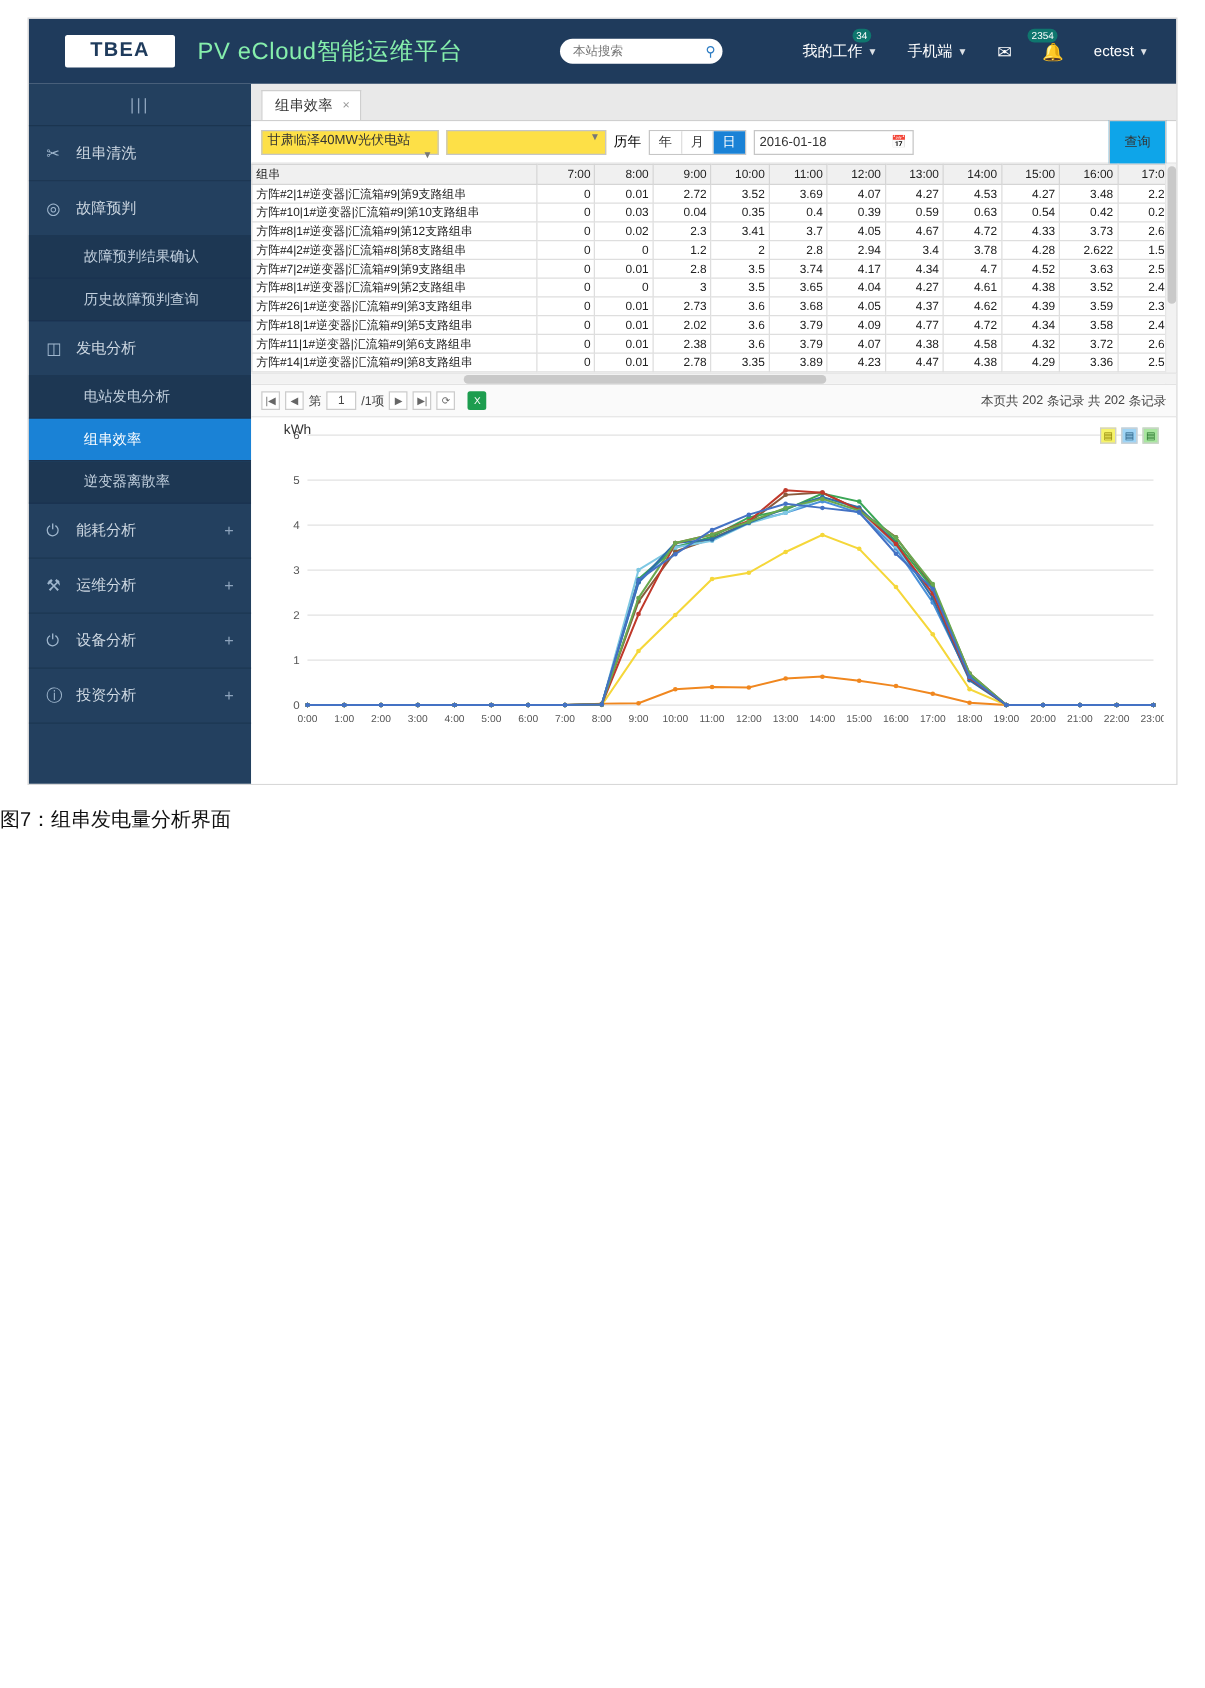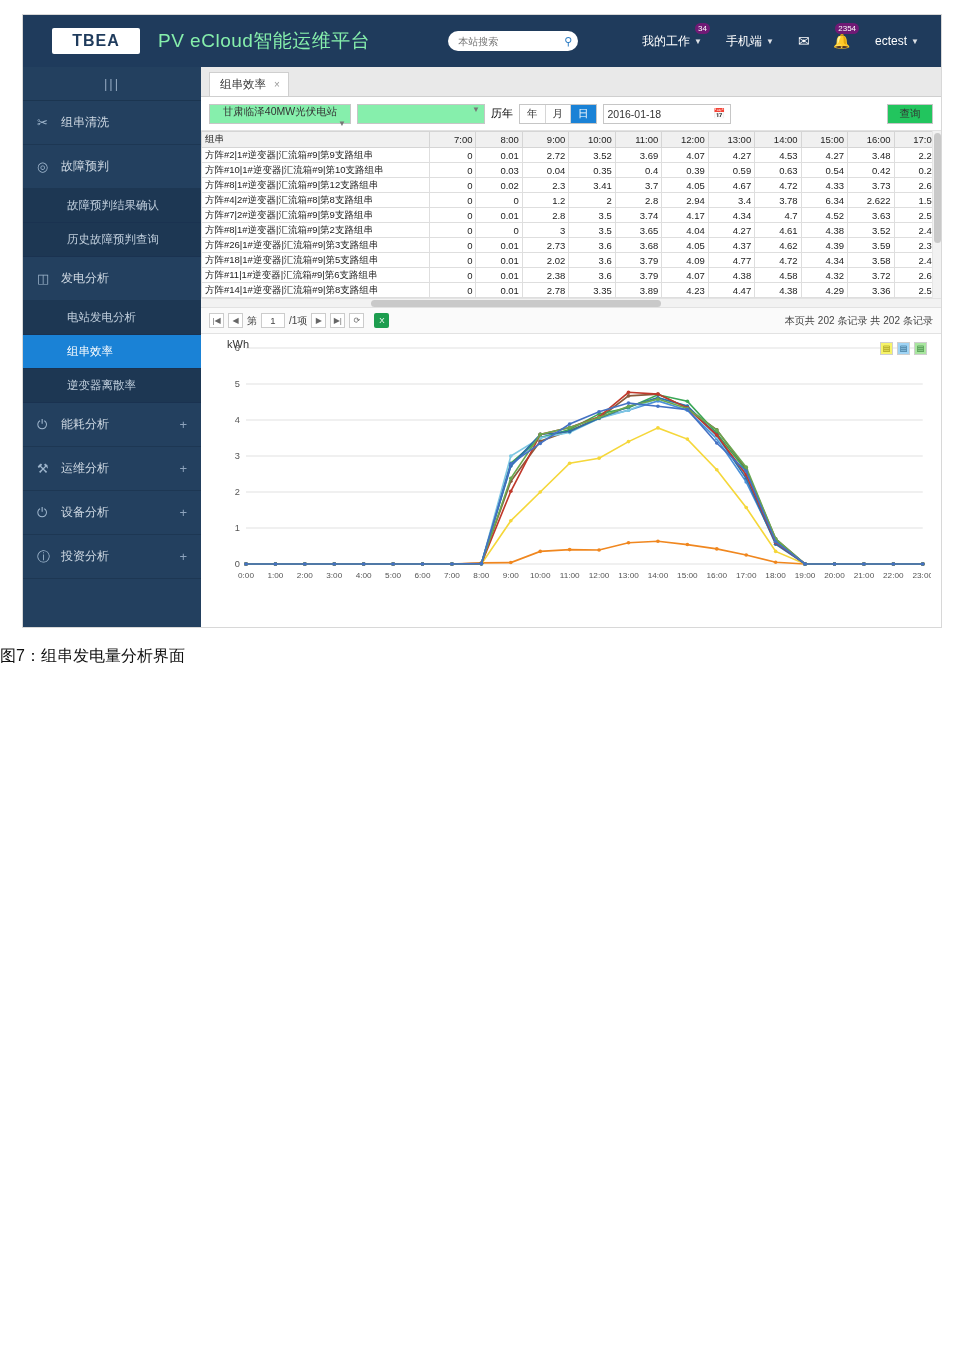--- a/index.html
+++ b/index.html
@@ -72,22 +72,22 @@
   }
   .tm-item {
     position: relative;
     padding: 0 12px;
     display: flex; align-items: center; gap: 4px;
     height: 52px;
   }
   .tm-item .caret { font-size: 8px; opacity: .85; }
   .badge {
     position: absolute;
-    top: 8px; right: 4px;
-    background: #701a75;
+    top: 8px; right: 17px;
+    background: #0f766e;
     color: #fff;
     font-size: 8px;
     border-radius: 7px;
     padding: 0 3px;
     line-height: 11px;
     min-width: 15px;
     text-align: center;
   }
   .bell, .mail { font-size: 14px; }
 
@@ -172,22 +172,22 @@
     background: #ffffff;
     display: flex; align-items: center;
     gap: 6px;
     padding: 0 8px;
     border-bottom: 1px solid #e2e2e2;
     font-size: 11px;
   }
   .sel {
     height: 20px;
     border: 1px solid #c6c6c6;
-    background: #86efac;
-    display: flex; align-items: center;
+    background: #fde047;
+    display: flex; align-items: flex-start;
     padding: 0 4px;
     color: #333;
     font-size: 10.5px;
     position: relative;
     flex-direction: column;
   }
   .sel .cv { margin-left: auto; font-size: 8px; color: #777; padding-left: 6px;}
   .sel-station { width: 142px; }
   .sel-empty { width: 128px; }
   .seg {
@@ -201,23 +201,23 @@
   .seg div:last-child { border-right: 0; }
   .seg div.on { background: #1a82d6; color: #fff; }
   .dateinput {
     width: 128px; height: 20px; border: 1px solid #c6c6c6;
     background: #fff; display: flex; align-items: center;
     padding: 0 4px; font-size: 10.5px; color: #333;
   }
   .dateinput .cal { margin-left: auto; color: #777; font-size: 10px;}
   .btn-query {
     margin-left: auto;
-    height: 20px; min-width: 46px;
+    height: 36px; min-width: 46px;
     border: 1px solid #c6c6c6;
-    background: #22c55e;
+    background: #0ea5e9;
     font-size: 10.5px; color: #333;
     display: flex; align-items: center; justify-content: center;
   }
 
   
   .tablewrap {
     background: #fff;
     margin: 0;
     border-bottom: 1px solid #e2e2e2;
     position: relative;
@@ -533,21 +533,21 @@
               <tr>
                 <td class="first">方阵#4|2#逆变器|汇流箱#8|第8支路组串</td>
                 <td>0</td>
                 <td>0</td>
                 <td>1.2</td>
                 <td>2</td>
                 <td>2.8</td>
                 <td>2.94</td>
                 <td>3.4</td>
                 <td>3.78</td>
-                <td>6.34</td>
+                <td>4.28</td>
                 <td>2.622</td>
                 <td>1.57</td>
               </tr>
               <tr>
                 <td class="first">方阵#7|2#逆变器|汇流箱#9|第9支路组串</td>
                 <td>0</td>
                 <td>0.01</td>
                 <td>2.8</td>
                 <td>3.5</td>
                 <td>3.74</td>

